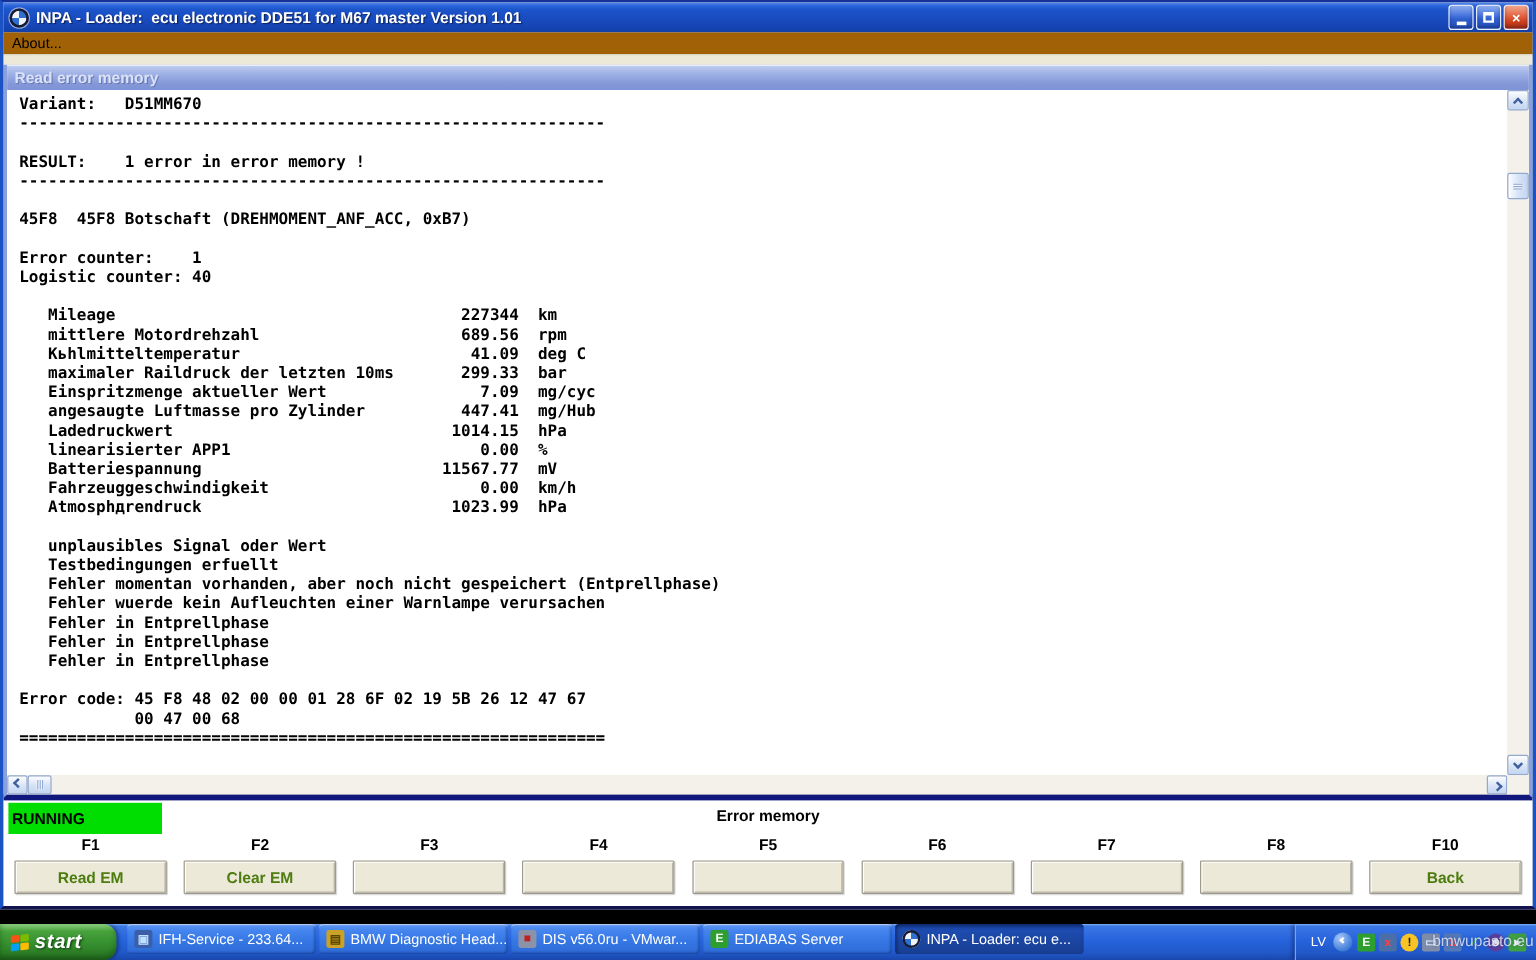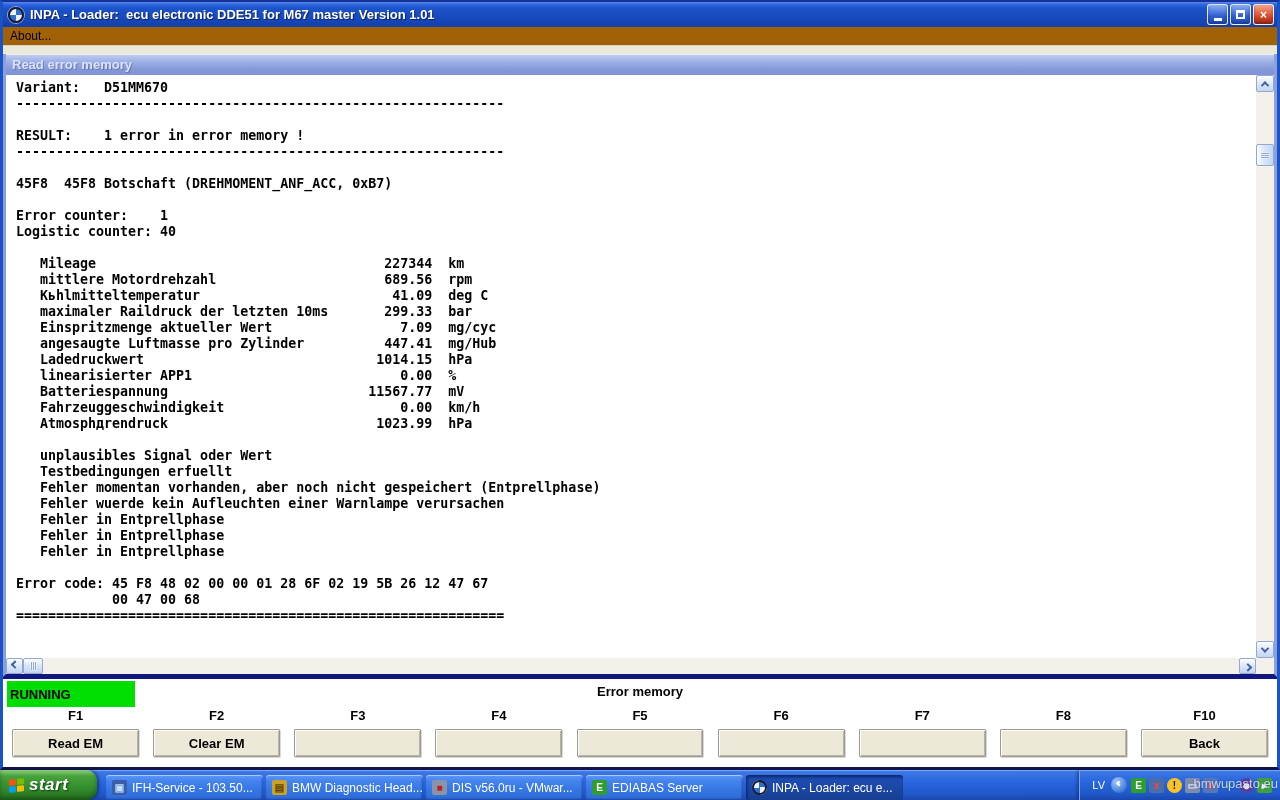--- a/index.html
+++ b/index.html
@@ -76,26 +76,26 @@
   .running { position:absolute; left:4px; top:2px; width:128px; height:26px; background:#00DD00;
     color:#000; font-size:13px; font-weight:bold; display:flex; align-items:center; padding-left:3px; }
   .screen-title { position:absolute; left:0; right:0; top:5px; text-align:center;
     font-size:13px; font-weight:bold; color:#000; }
   .fkeys { position:absolute; left:2px; right:2px; top:29px; display:flex; }
   .fcell { flex:1; text-align:center; }
   .fkey-label { font-size:13px; font-weight:bold; color:#000; height:21px; }
   .fkey-btn { margin:0 auto; width:90%; height:28px; background:#ECE9D8;
     border:1px solid #9E9A8E; border-radius:1px;
     box-shadow:inset 1px 1px 0 #FFFFFF, inset -1px -1px 0 #B9B6A8, 1px 1px 0 rgba(0,0,0,.15);
-    font-family:"Liberation Sans", sans-serif; font-size:13px; font-weight:bold; color:#000000; }
-
-  
-  .taskbar { height:30px; flex:0 0 auto; display:flex; align-items:flex-end; position:relative;
+    font-family:"Liberation Sans", sans-serif; font-size:13px; font-weight:bold; color:#4d7c0f; }
+
+  
+  .taskbar { height:30px; flex:0 0 auto; display:flex; align-items:flex-start; position:relative;
     background:linear-gradient(180deg,#4A87E8 0%,#3A76E4 8%,#2763DC 45%,#2058C8 80%,#1A47AC 100%);
-    box-shadow:inset 0 1px 0 #6FA5F2; }
+    box-shadow:inset 0 1px 0 #6FA5F2;margin-top:12px; }
   .start-btn { height:30px; width:97px; flex:0 0 auto; display:flex; align-items:center; gap:5px;
     padding-left:9px; border-radius:0 11px 11px 0;
     background:linear-gradient(180deg,#8FD281 0%,#48A23C 20%,#379230 50%,#2C7D26 85%,#256B20 100%);
     box-shadow:inset 0 -3px 5px rgba(0,40,0,.35), 2px 0 3px rgba(0,0,30,.4); }
   .start-label { color:#fff; font-size:17px; font-weight:bold; font-style:italic;
     text-shadow:1px 1px 2px rgba(0,40,0,.8); letter-spacing:.5px; }
   .xp-flag { display:grid; grid-template-columns:7px 7px; grid-template-rows:6px 6px; gap:1px;
     transform:skewY(-6deg); }
   .xp-flag i { border-radius:1px; }
   .xp-flag i:nth-child(1){ background:#F65314; } .xp-flag i:nth-child(2){ background:#7CBB00; }
@@ -247,21 +247,21 @@
           <i></i>
           <i></i>
           <i></i>
           <i></i>
         </span>
       <span class="start-label">start</span>
     </div>
     <div class="tasks" id="tasks">
         <div class="task-btn">
           <span class="task-ico" style="background: rgb(58, 95, 168); color: rgb(191, 224, 255);">▣</span>
-          <span>IFH-Service - 103.50...</span>
+          <span>IFH-Service - 233.64...</span>
         </div>
         <div class="task-btn">
           <span class="task-ico" style="background: rgb(201, 162, 39); color: rgb(90, 69, 0);">▤</span>
           <span>BMW Diagnostic Head...</span>
         </div>
         <div class="task-btn">
           <span class="task-ico" style="background: rgb(138, 147, 168); color: rgb(192, 32, 32);">■</span>
           <span>DIS v56.0ru - VMwar...</span>
         </div>
         <div class="task-btn">

